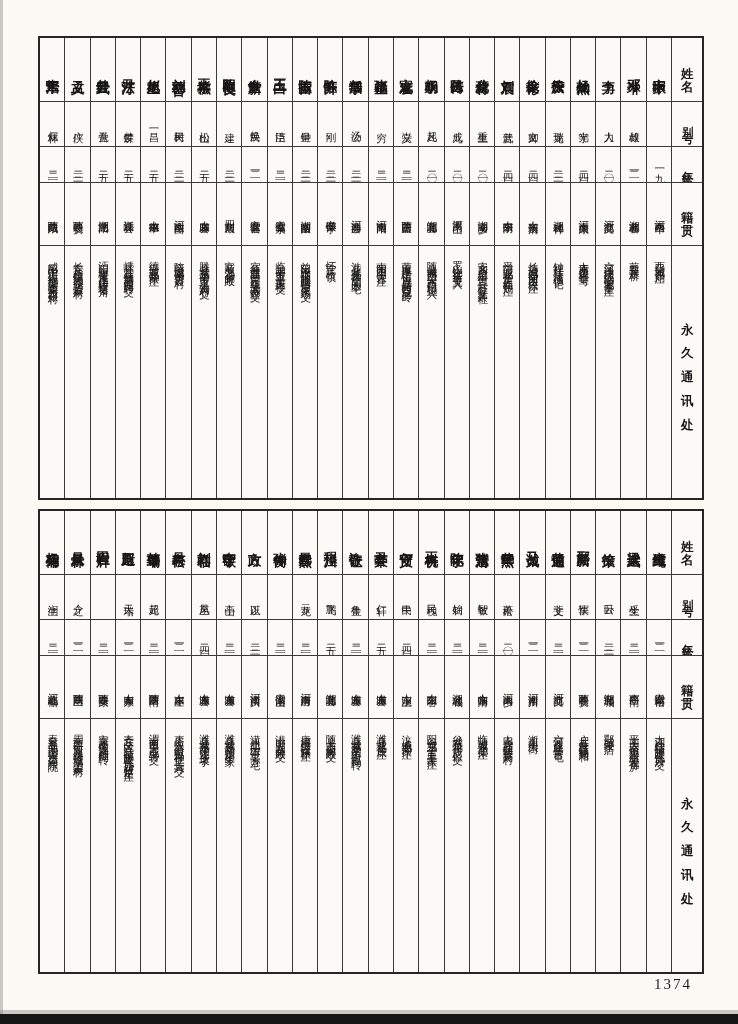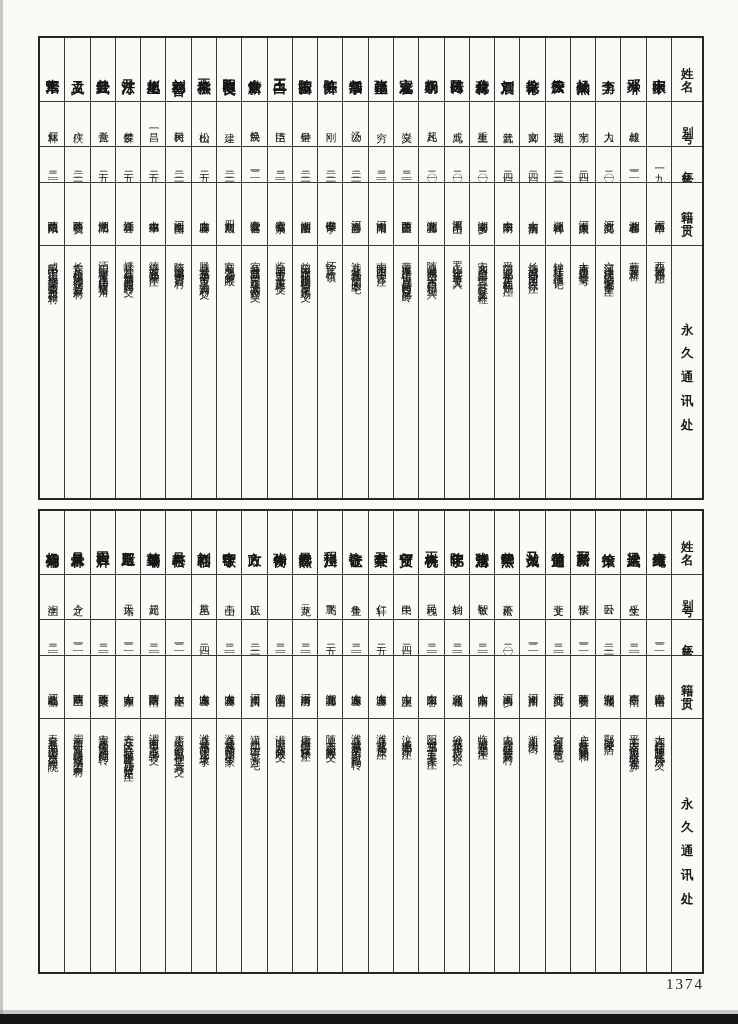--- a/index.html
+++ b/index.html
@@ -36,21 +36,21 @@
   .c-addr span{font-size:10.5px;letter-spacing:2.5px;}
 
   .header-col .cell span{font-weight:bold;font-size:12.5px;}
   .header-col .c-name span{letter-spacing:13px;}
   .header-col .c-alias span{letter-spacing:7px;font-size:11.5px;}
   .header-col .c-age span{letter-spacing:3px;font-size:11.5px;}
   .header-col .c-native span{letter-spacing:13px;}
   .header-col .c-addr{align-items:center;padding-top:0;}
   .header-col .c-addr span{letter-spacing:24px;font-size:12.5px;}
 
-  .page-number{position:absolute;right:34px;top:976px;font-size:15px;letter-spacing:2px;color:#1d1d1d;
+  .page-number{position:absolute;right:46px;top:976px;font-size:15px;letter-spacing:2px;color:#1d1d1d;
                font-family:"Liberation Serif","DejaVu Serif",serif;}
 </style>
 </head>
 <body>
 
 <div class="page">
 
   <div class="roster" id="table-top">
 
   <div class="col">

